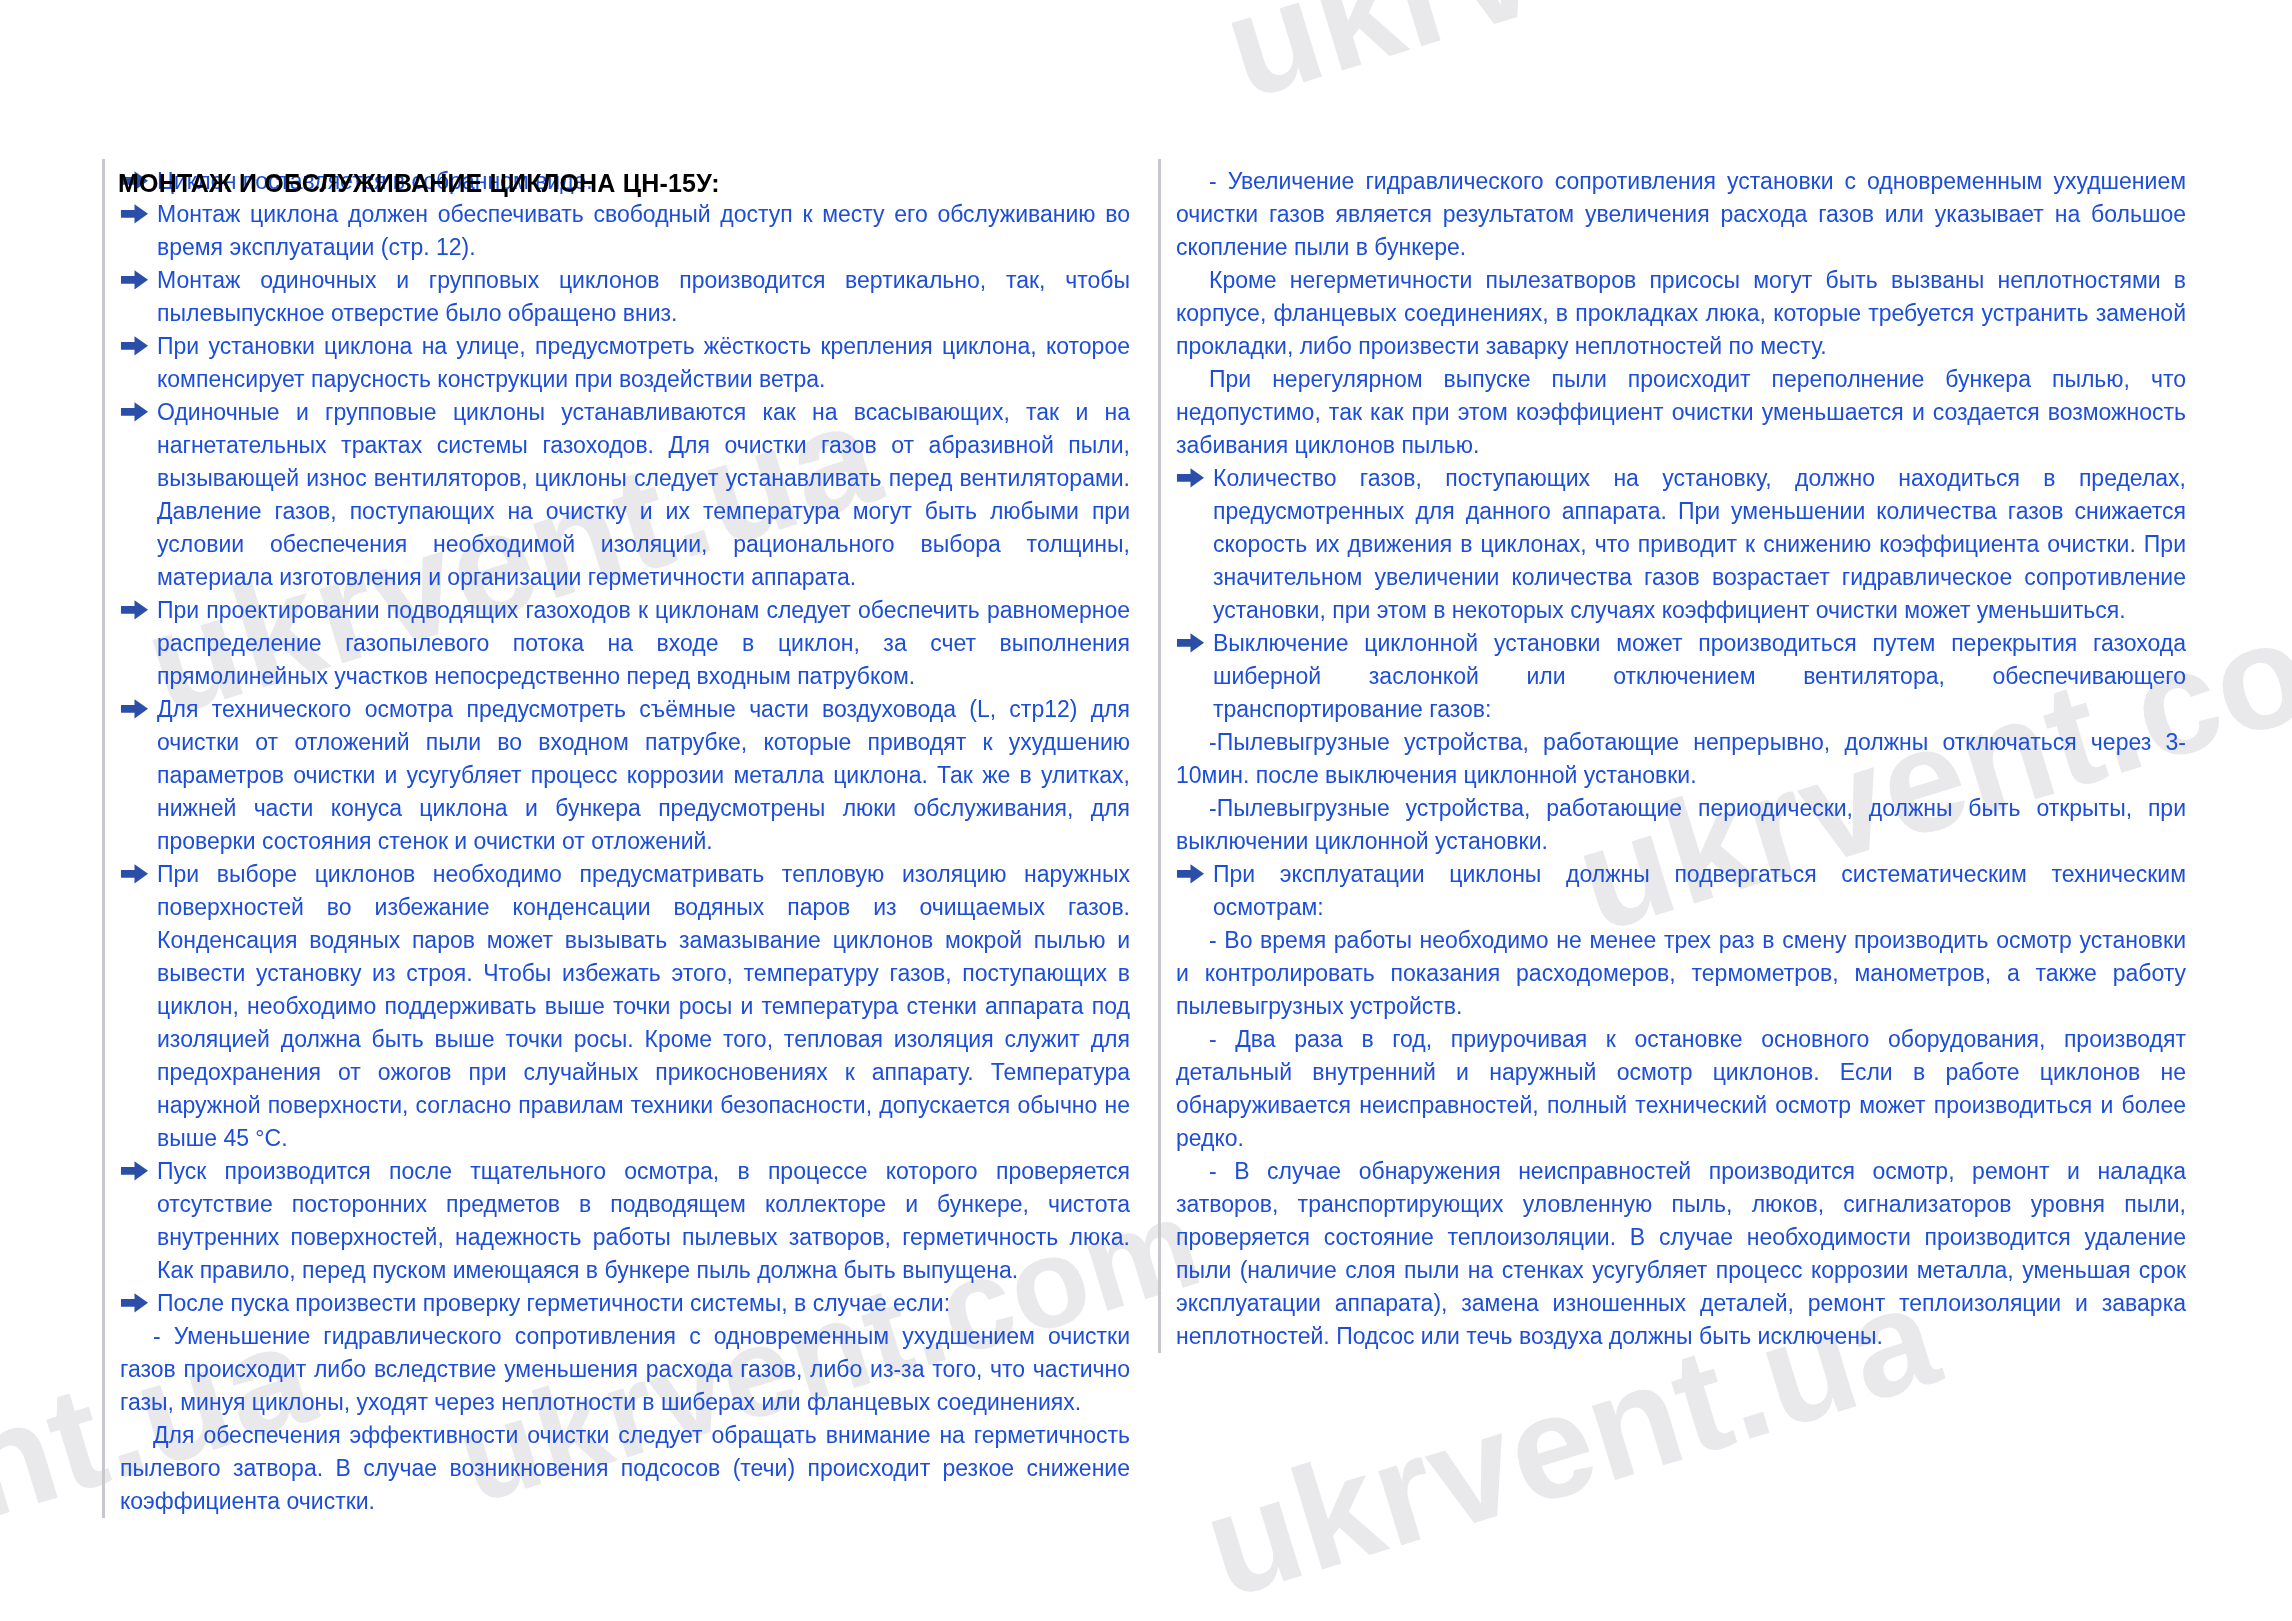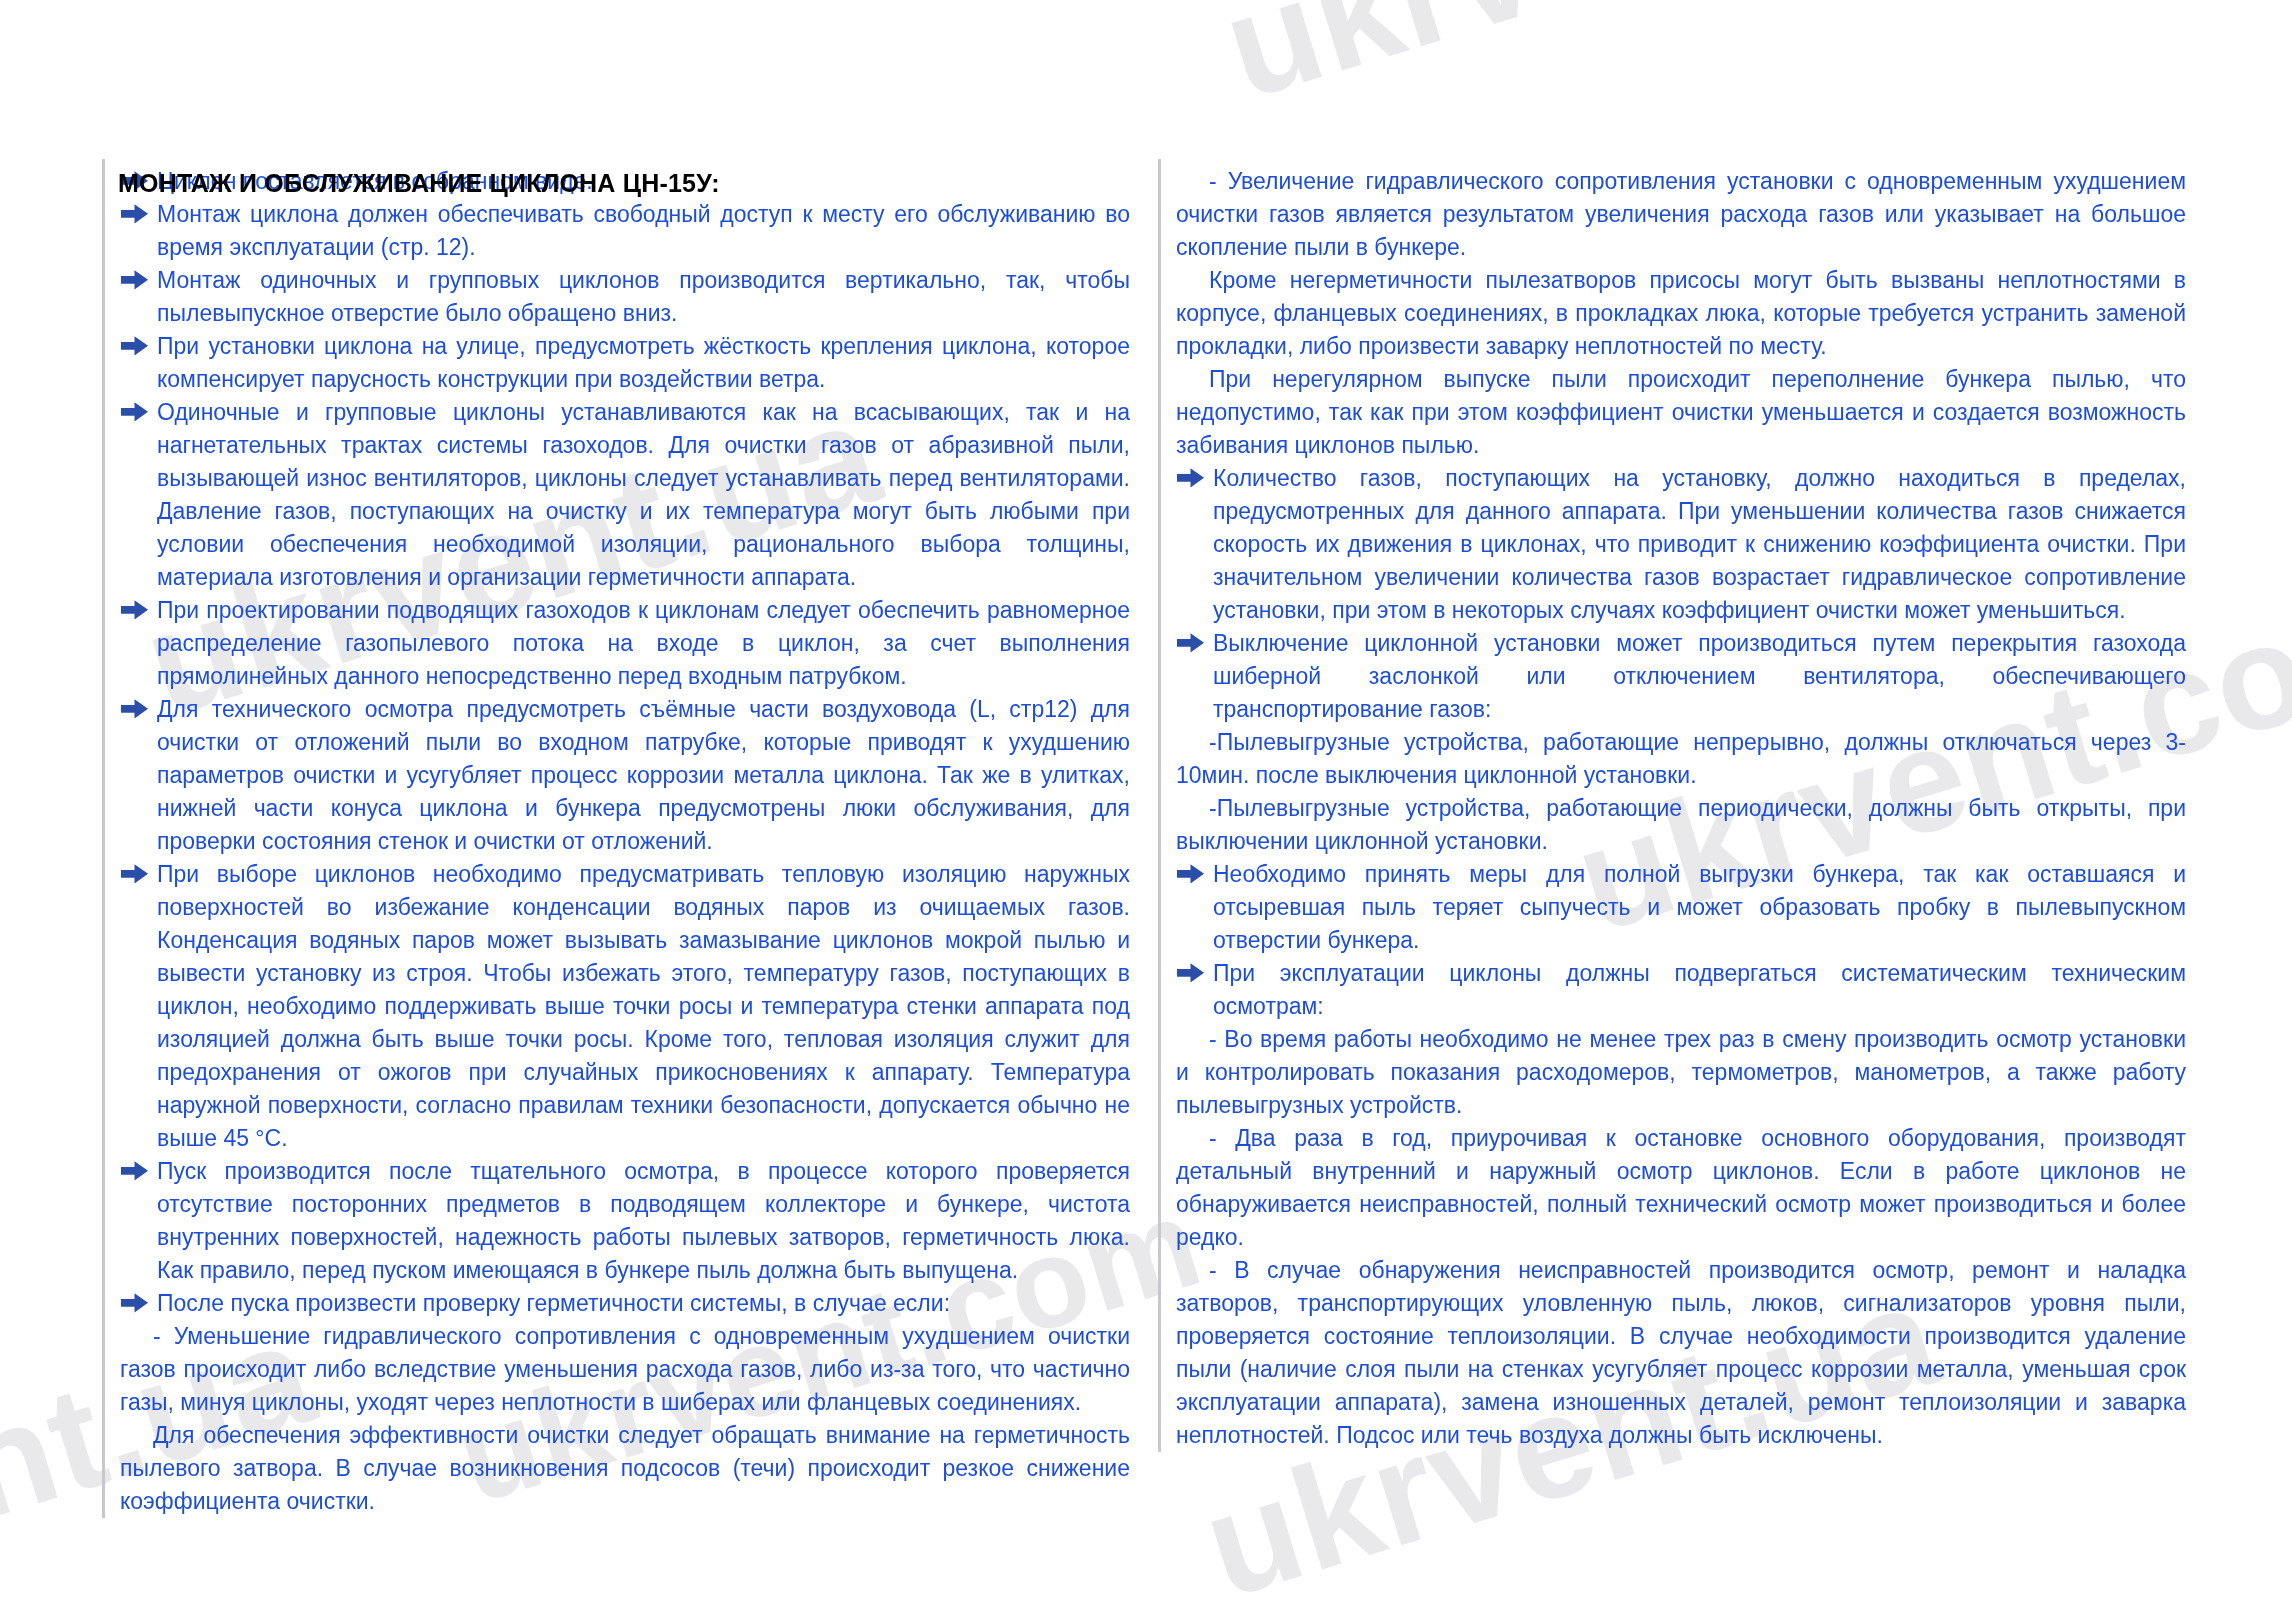--- a/index.html
+++ b/index.html
@@ -174,21 +174,21 @@
             </svg>
           </span>
           <p>Одиночные и групповые циклоны устанавливаются как на всасывающих, так и на нагнетательных трактах системы газоходов. Для очистки газов от абразивной пыли, вызывающей износ вентиляторов, циклоны следует устанавливать перед вентиляторами. Давление газов, поступающих на очистку и их температура могут быть любыми при условии обеспечения необходимой изоляции, рационального выбора толщины, материала изготовления и организации герметичности аппарата.</p>
         </div>
         <div class="para bullet">
           <span class="arrow">
             <svg width="29" height="21.6" viewBox="0 0 30 22">
               <path d="M1 7 L15 7 L15 1 L29 11 L15 21 L15 15 L1 15 Z" fill="#2b4fa8"></path>
             </svg>
           </span>
-          <p>При проектировании подводящих газоходов к циклонам следует обеспечить равномерное распределение газопылевого потока на входе в циклон, за счет выполнения прямолинейных данного непосредственно перед входным патрубком.</p>
+          <p>При проектировании подводящих газоходов к циклонам следует обеспечить равномерное распределение газопылевого потока на входе в циклон, за счет выполнения прямолинейных участков непосредственно перед входным патрубком.</p>
         </div>
         <div class="para bullet">
           <span class="arrow">
             <svg width="29" height="21.6" viewBox="0 0 30 22">
               <path d="M1 7 L15 7 L15 1 L29 11 L15 21 L15 15 L1 15 Z" fill="#2b4fa8"></path>
             </svg>
           </span>
           <p>Для технического осмотра предусмотреть съёмные части воздуховода (L, стр12) для очистки от отложений пыли во входном патрубке, которые приводят к ухудшению параметров очистки и усугубляет процесс коррозии металла циклона. Так же в улитках, нижней части конуса циклона и бункера предусмотрены люки обслуживания, для проверки состояния стенок и очистки от отложений.</p>
         </div>
         <div class="para bullet">
@@ -253,28 +253,20 @@
         </div>
         <div class="para dash">
           <p>-Пылевыгрузные устройства, работающие периодически, должны быть открыты, при выключении циклонной установки.</p>
         </div>
         <div class="para bullet">
           <span class="arrow">
             <svg width="29" height="21.6" viewBox="0 0 30 22">
               <path d="M1 7 L15 7 L15 1 L29 11 L15 21 L15 15 L1 15 Z" fill="#2b4fa8"></path>
             </svg>
           </span>
-          <p>Необходимо принять меры для полной выгрузки бункера, так как оставшаяся и отсыревшая пыль теряет сыпучесть и может образовать пробку в пылевыпускном отверстии бункера.</p>
-        </div>
-        <div class="para bullet">
-          <span class="arrow">
-            <svg width="29" height="21.6" viewBox="0 0 30 22">
-              <path d="M1 7 L15 7 L15 1 L29 11 L15 21 L15 15 L1 15 Z" fill="#2b4fa8"></path>
-            </svg>
-          </span>
           <p>При эксплуатации циклоны должны подвергаться систематическим техническим осмотрам:</p>
         </div>
         <div class="para dash">
           <p>- Во время работы необходимо не менее трех раз в смену производить осмотр установки и контролировать показания расходомеров, термометров, манометров, а также работу пылевыгрузных устройств.</p>
         </div>
         <div class="para dash">
           <p>- Два раза в год, приурочивая к остановке основного оборудования, производят детальный внутренний и наружный осмотр циклонов. Если в работе циклонов не обнаруживается неисправностей, полный технический осмотр может производиться и более редко.</p>
         </div>
         <div class="para dash">
           <p>- В случае обнаружения неисправностей производится осмотр, ремонт и наладка затворов, транспортирующих уловленную пыль, люков, сигнализаторов уровня пыли, проверяется состояние теплоизоляции.  В случае необходимости производится удаление пыли (наличие слоя пыли на стенках усугубляет процесс коррозии металла, уменьшая срок эксплуатации аппарата), замена изношенных деталей, ремонт теплоизоляции и заварка неплотностей. Подсос или течь воздуха должны быть исключены.</p>

